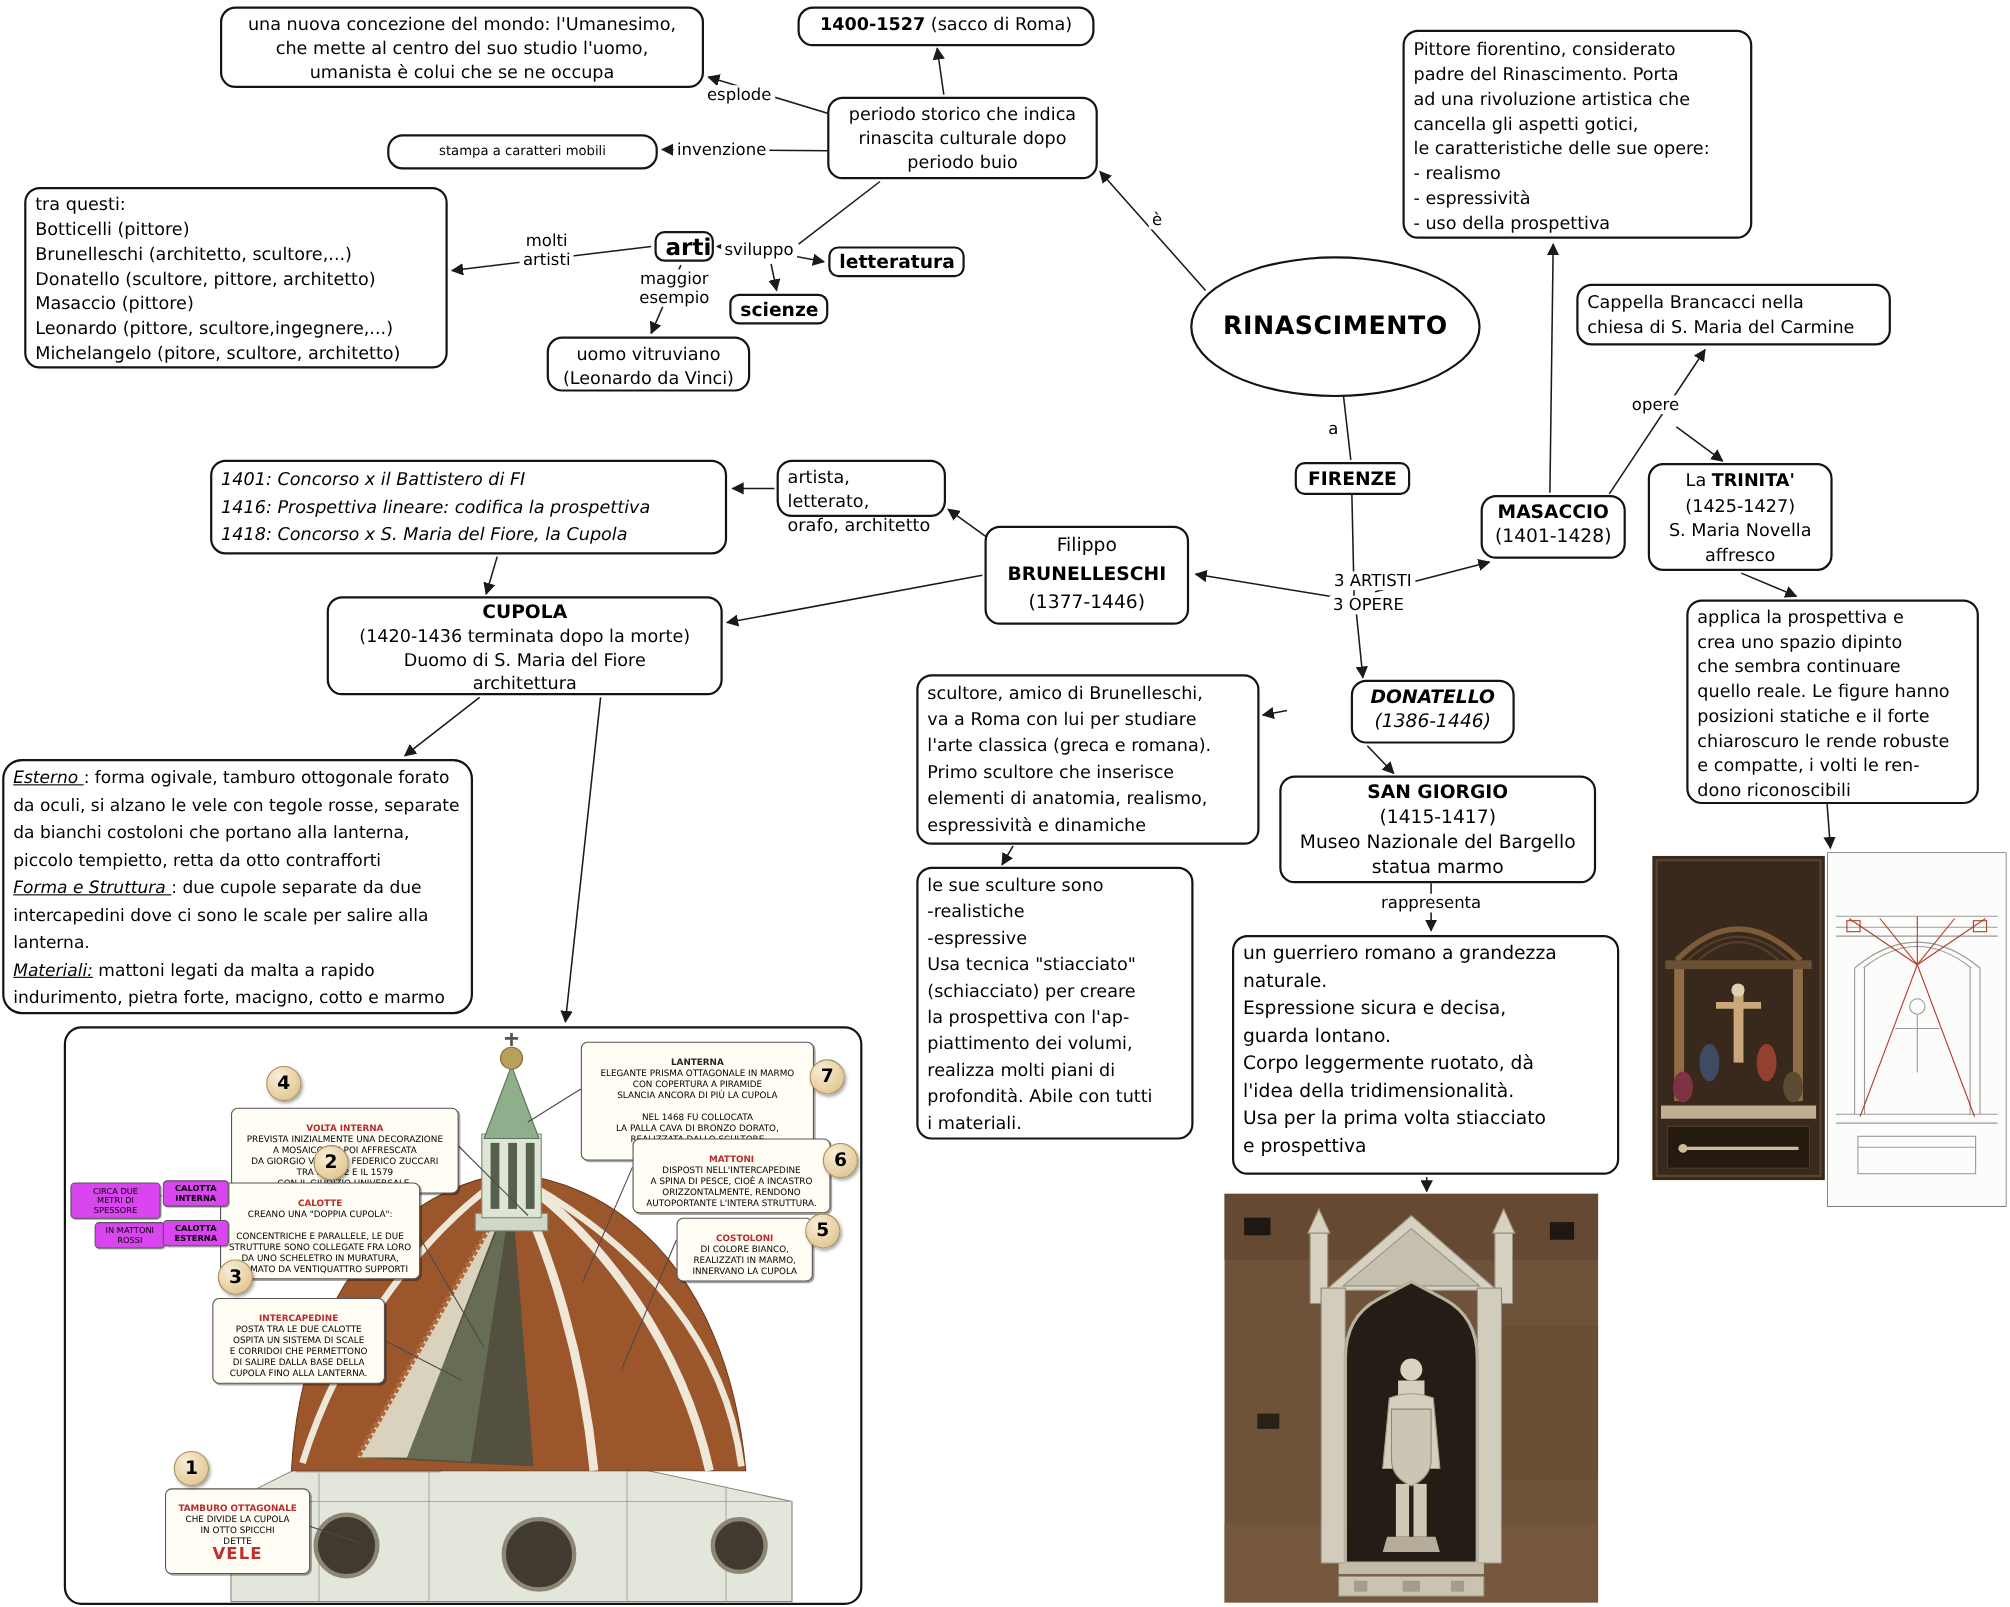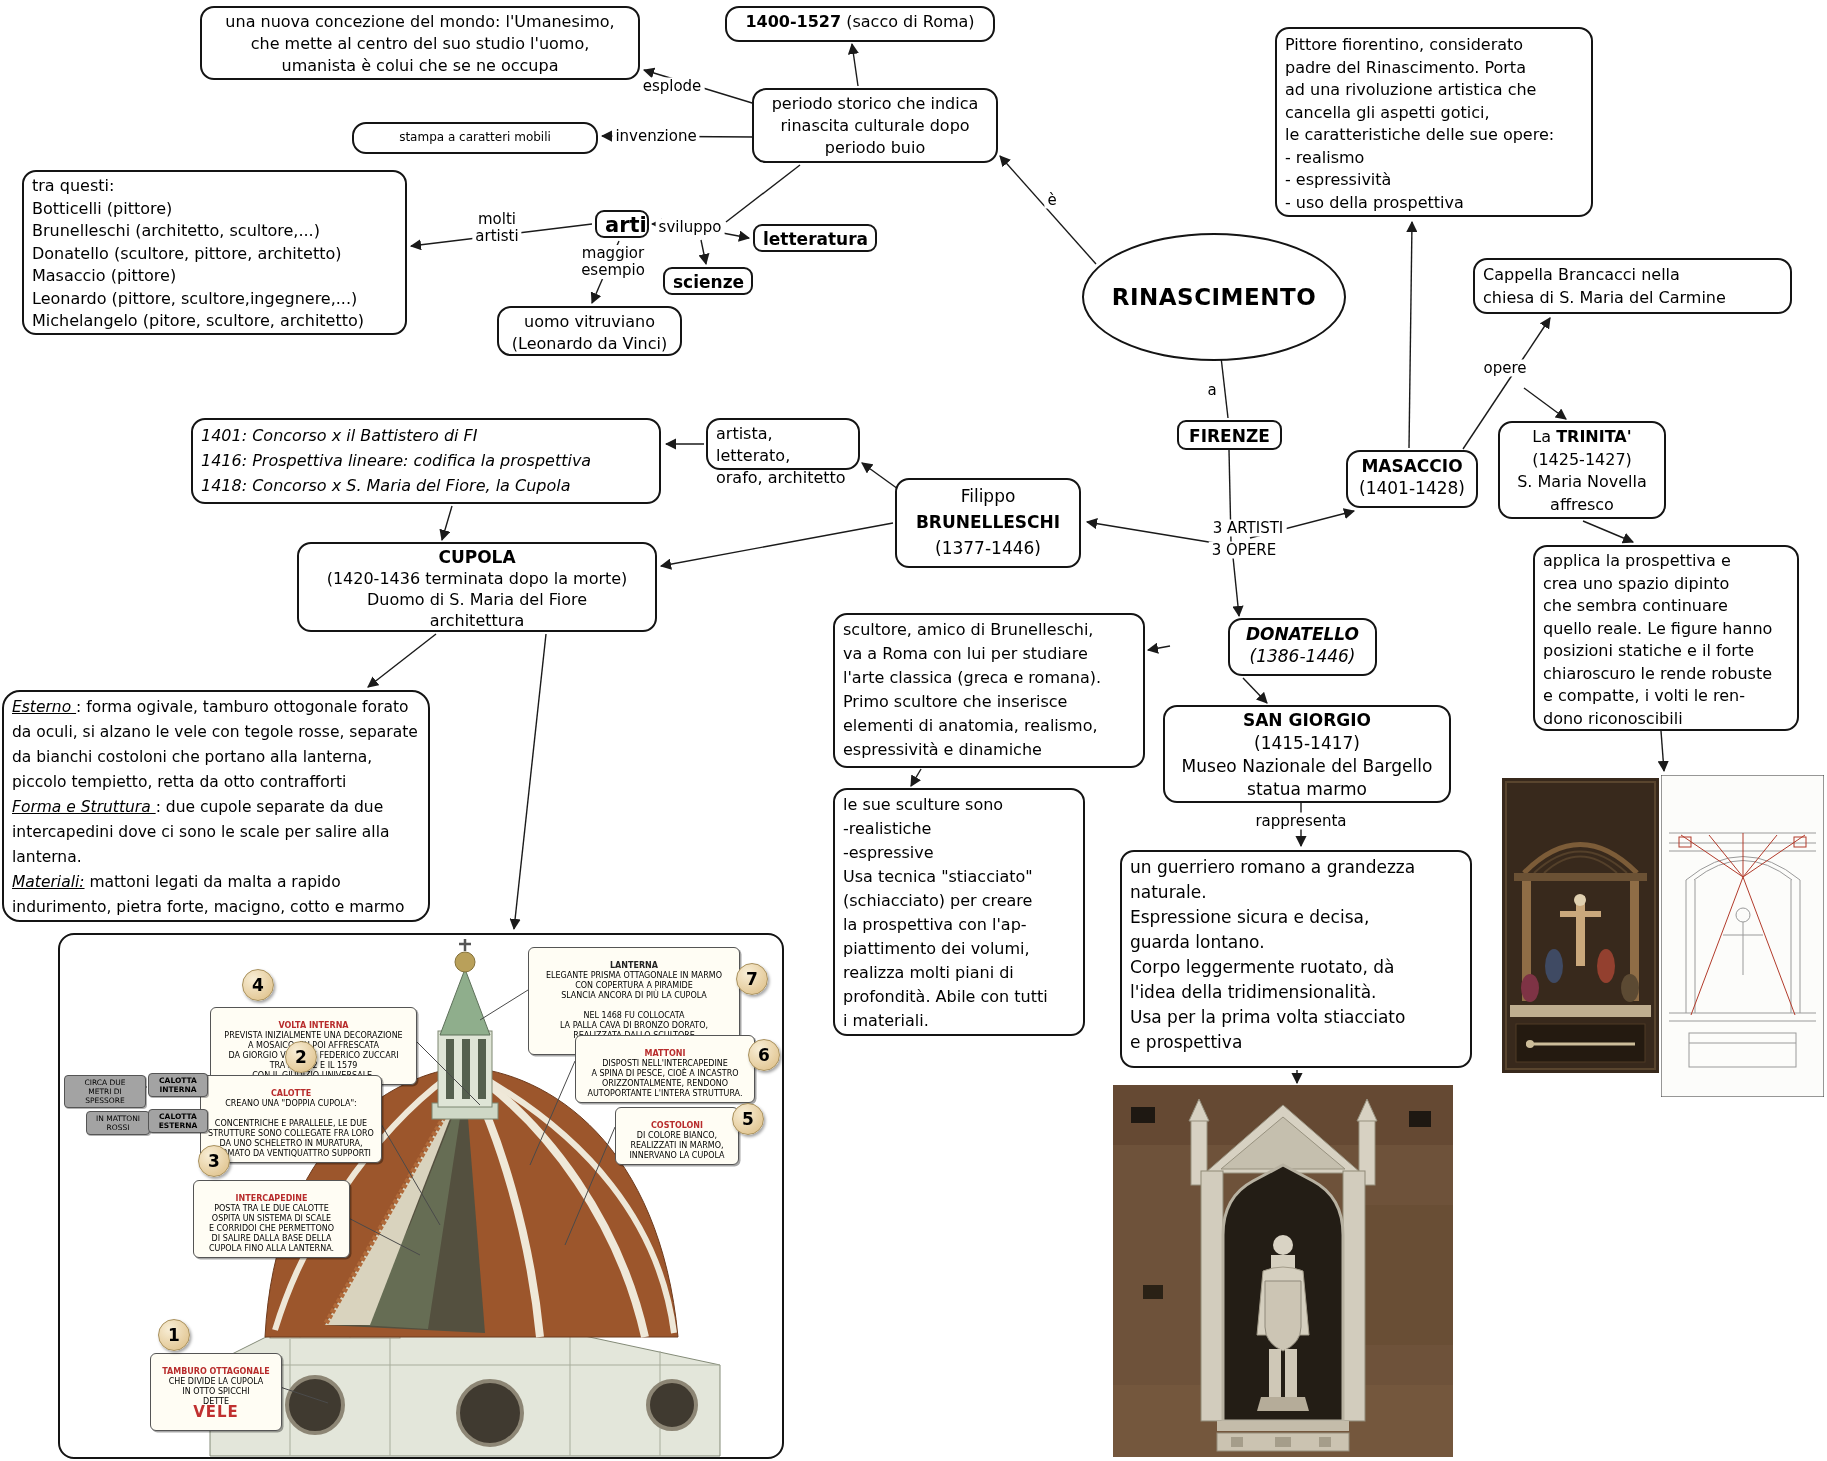--- a/index.html
+++ b/index.html
@@ -19,21 +19,21 @@
   .edges{position:absolute;left:0;top:0;z-index:1;}
   .edges line{stroke:#1a1a1a;stroke-width:1.4;}
   .ul-it{font-style:italic;text-decoration:underline;}
   .imgbox{position:absolute;border:2px solid #141414;border-radius:16px;background:#fff;z-index:2;}
   .co{position:absolute;background:#fffdf4;border:1px solid #555;border-radius:6px;
       box-shadow:1.5px 1.5px 0 rgba(0,0,0,.35);padding:3px 5px;font-size:8px;line-height:10px;
       text-align:center;white-space:pre-line;z-index:4;}
   .co .t{font-weight:bold;color:#b82c2c;display:block;}
   .co.dark .t{color:#222;}
   .vele{color:#c03030;font-weight:bold;font-size:15px;display:block;letter-spacing:1px;}
-  .tag{position:absolute;background:#a3a3a3;border:1px solid #555;border-radius:4px;
+  .tag{position:absolute;background:#d946ef;border:1px solid #555;border-radius:4px;
        box-shadow:1px 1px 0 rgba(0,0,0,.3);padding:2px 3px;font-size:7.5px;line-height:9px;
        text-align:center;white-space:pre-line;z-index:4;}
   .num{position:absolute;width:30px;height:30px;border-radius:50%;
        background:radial-gradient(circle at 35% 30%,#f8eed6,#dcbc82);border:1px solid #a8905c;
        box-shadow:1.5px 2px 3px rgba(0,0,0,.35);display:flex;align-items:center;justify-content:center;
        font-weight:bold;font-size:17px;z-index:5;}
   .photo{position:absolute;z-index:2;}
 </style>
 </head>
 <body>
@@ -112,21 +112,21 @@
 
   <div class="node left" style="left:1275px;top:27px;width:318px;height:190px;line-height:22.5px;padding:5px 8px;">Pittore fiorentino, considerato
 padre del Rinascimento. Porta
 ad una rivoluzione artistica che
 cancella gli aspetti gotici,
 le caratteristiche delle sue opere:
 - realismo
 - espressività
 - uso della prospettiva</div>
 
-  <div class="node left" style="left:1433px;top:258px;width:319px;height:56px;line-height:23px;margin-left:40px;">Cappella Brancacci nella
+  <div class="node left" style="left:1433px;top:258px;width:286px;height:56px;line-height:23px;">Cappella Brancacci nella
 chiesa di S. Maria del Carmine</div>
 
   <div class="node" style="left:1498px;top:421px;width:168px;height:98px;line-height:22.5px;"><span><span>La </span><b>TRINITA'</b></span><span class="blk">(1425-1427)
 S. Maria Novella
 affresco</span></div>
 
   <div class="node" style="left:1346px;top:450px;width:132px;height:58px;font-size:17px;"><b class="blk">MASACCIO</b><span class="blk">(1401-1428)</span></div>
 
   <div class="node b" style="left:1177px;top:420px;width:105px;height:30px;font-size:17px;line-height:22px;border-radius:9px;">FIRENZE</div>
 

